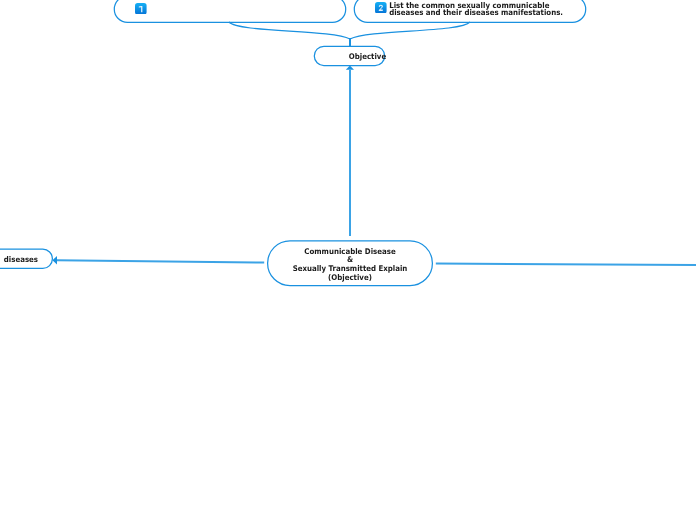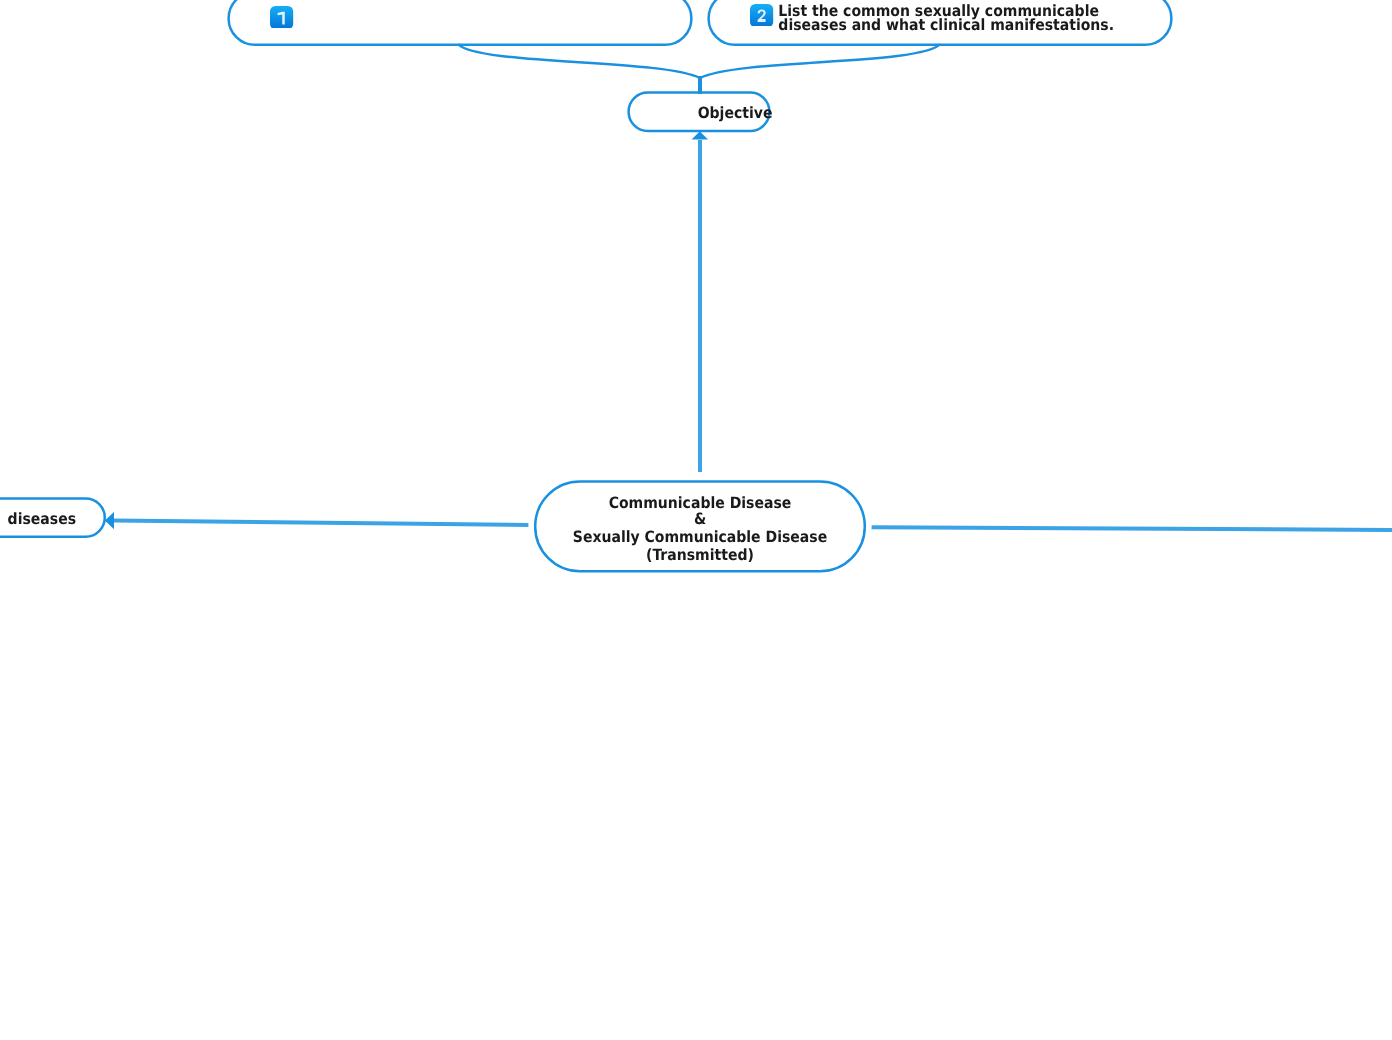--- a/index.html
+++ b/index.html
@@ -72,22 +72,22 @@
     <path d="M264.2,262.5 L57,260.3" stroke="#3ba3e6" stroke-width="2" fill="none"></path>
     <polygon points="52.4,260.3 57,256 57,264.6" fill="#1a91e0"></polygon>
 
     <path d="M435.8,263.6 L696,265" stroke="#3ba3e6" stroke-width="2" fill="none"></path>
   </svg>
 
   <div class="node" id="n-central">
     <div class="inner">
       <div>Communicable Disease</div>
       <div>&amp;</div>
-      <div>Sexually Communicable Disease</div>
-      <div>(Transmitted)</div>
+      <div>Sexually Transmitted Explain</div>
+      <div>(Objective)</div>
     </div>
   </div>
 
   <div class="node" id="n-objective">
     <div class="inner">Objective</div>
   </div>
 
   <div class="node" id="n-left">
     <div class="inner">diseases</div>
   </div>
@@ -123,18 +123,18 @@
           <rect x="0" y="0" width="44" height="44" rx="10" ry="10" fill="url(#bg2)"></rect>
           <path d="M14.4,34.1 L14.4,30.4 L21.6,23.3 C24.4,20.5 25.6,18.8 25.6,16.9
                    C25.6,15 24.3,13.8 22.3,13.8 C20.1,13.8 18.7,15.3 18.7,17.7 L14.4,17.7
                    C14.4,12.9 17.6,10.2 22.4,10.2 C27,10.2 29.9,12.9 29.9,16.6
                    C29.9,19.2 28.6,21.3 24.6,25.1 L21,28.5 L29.6,28.5 L29.6,34.1 Z" fill="#ffffff" fill-opacity="0.88"></path>
           <text class="badge-value" x="22" y="34" text-anchor="middle">2</text>
         </svg>
       </div>
       <div class="item-text">
         <div>List the common sexually communicable</div>
-        <div>diseases and what clinical manifestations.</div>
+        <div>diseases and their diseases manifestations.</div>
       </div>
     </div>
   </div>
 
 </div>
 
 </body></html>

